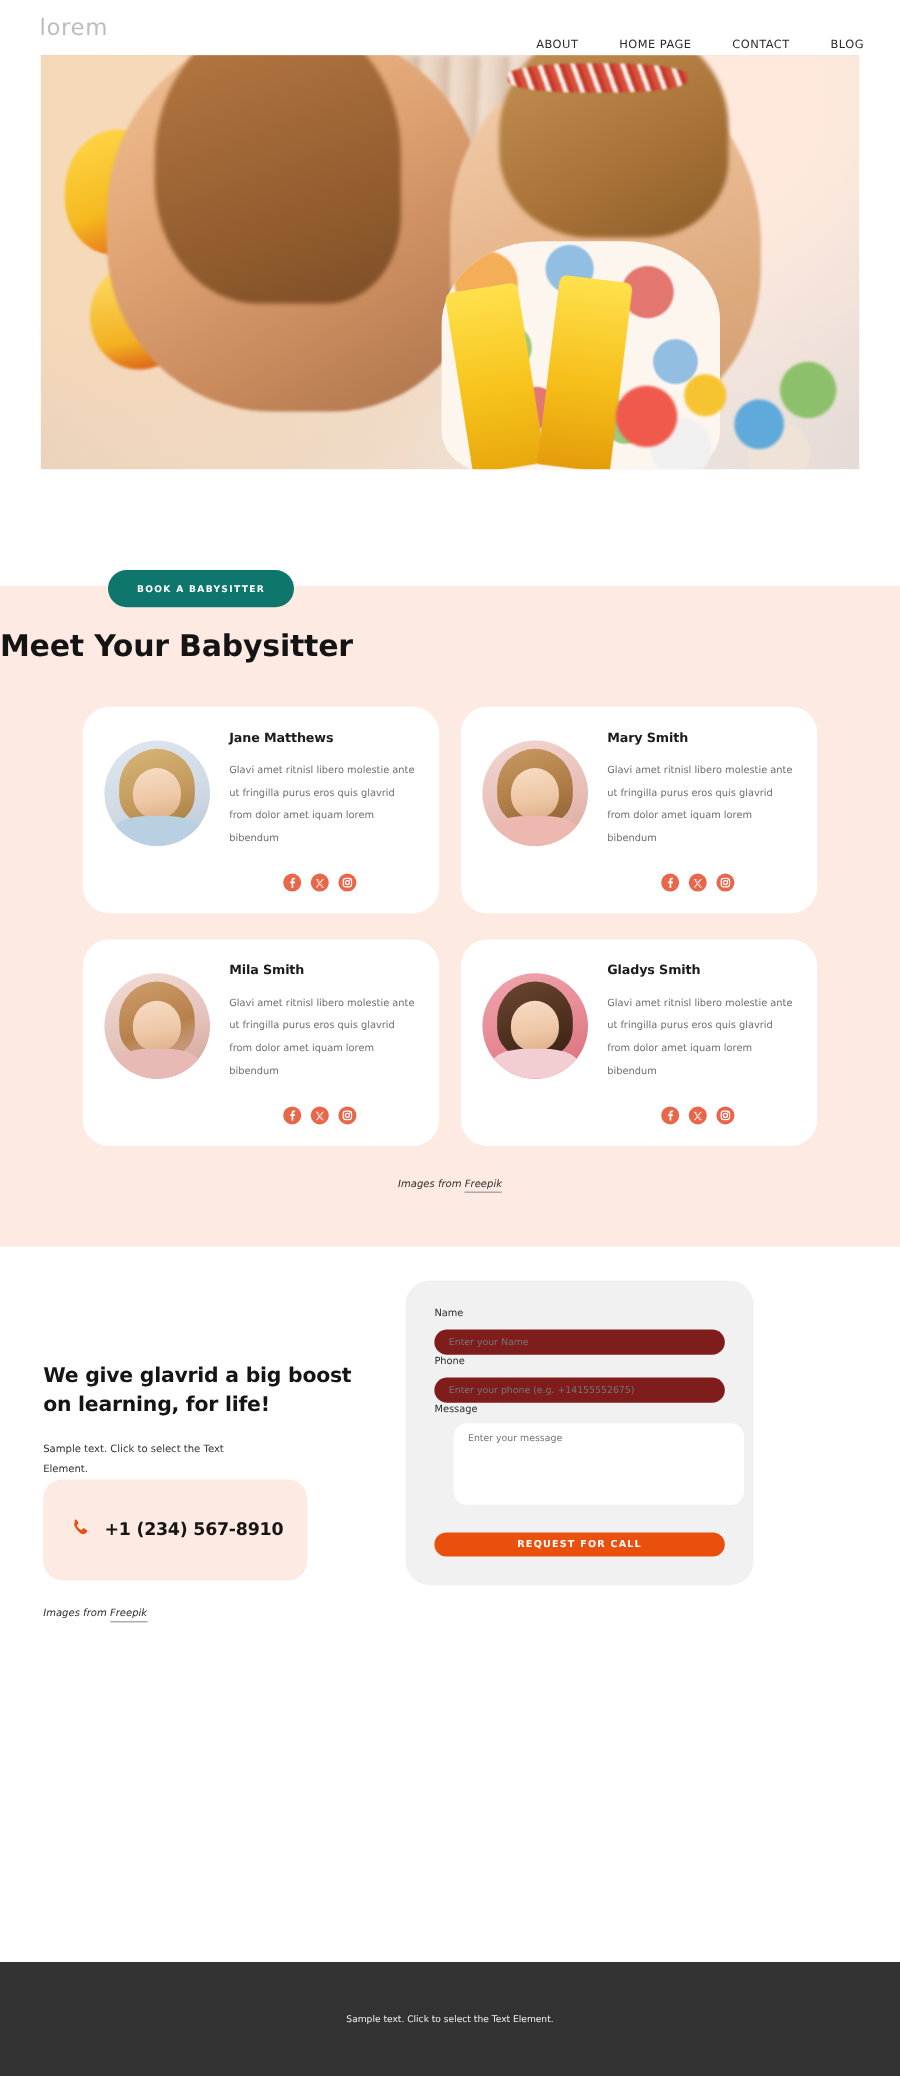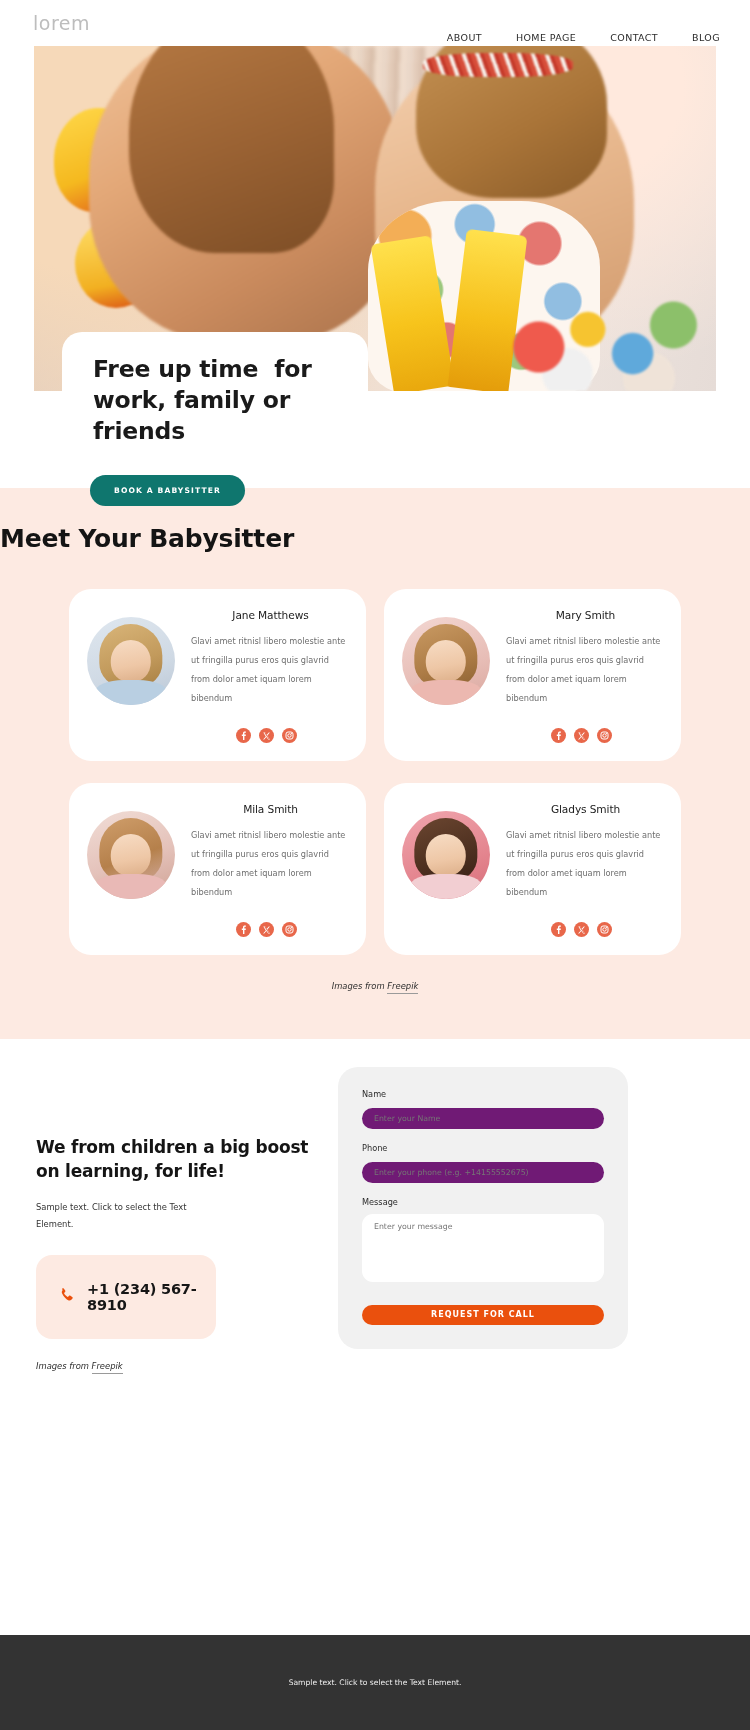--- a/index.html
+++ b/index.html
@@ -256,25 +256,24 @@
     border-radius: 40% 40% 0 0;
   }
   .av1 .av-body { background: #b9cfe2; }
   .av2 .av-body { background: #ecb8b0; }
   .av3 .av-body { background: #e9b9b6; }
   .av4 .av-body { background: #f2ced2; }
 
   .card-body { padding-left: 16px; padding-top: 2px; flex: 1; }
   .card-name {
     font-size: 10.6px;
-    font-weight: 400;
+    font-weight: 700;
     color: #1b1b1b;
     margin-bottom: 11px;
     letter-spacing: -.1px;
-    text-align: center;
   }
   .card-text {
     font-size: 8.2px;
     line-height: 19px;
     color: #6e6e6e;
     max-width: 156px;
   }
   .socials {
     position: absolute;
     left: 167px;
@@ -336,22 +335,21 @@
     letter-spacing: -.2px;
   }
   .left-sub {
     margin-top: 16px;
     font-size: 8.4px;
     line-height: 17px;
     color: #333333;
     max-width: 170px;
   }
   .phone-box {
-    margin-top: 22px;
-    width: 180px; height: 84px;
+    width: 220px; height: 84px;
     background: #fdeae2;
     border-radius: 16px;
     display: flex;
     align-items: center;
     gap: 11px;
     padding-left: 23px;
   }
   .phone-num {
     font-size: 14.5px;
     font-weight: 700;
@@ -387,41 +385,41 @@
   .flabel {
     font-size: 8.2px;
     color: #2b2b2b;
     margin-bottom: 7px;
   }
   .finput {
     width: 100%;
     height: 21px;
     border: none;
     border-radius: 11px;
-    background: #701a75;
+    background: #7f1d1d;
     padding: 0 12px;
     font-size: 7.8px;
     color: #9a9a9a;
     font-family: inherit;
     outline: none;
-    margin-bottom: 14px;
   }
   .ftext {
     width: 100%;
     height: 68px;
     border: none;
     border-radius: 11px;
     background: #ffffff;
     padding: 8px 12px;
     font-size: 7.8px;
     color: #9a9a9a;
     font-family: inherit;
     outline: none;
     resize: none;
     margin-bottom: 16px;
+    margin-left: 16px;
   }
   .fbtn {
     width: 100%;
     height: 20px;
     background: #ea500d;
     color: #ffffff;
     border: none;
     border-radius: 17px;
     font-size: 8px;
     font-weight: 700;
@@ -472,23 +470,20 @@
       <div class="ph-child-hair"></div>
       <div class="ph-band"></div>
       <div class="ph-dress"></div>
       <div class="ph-dress-dots"></div>
       <div class="ph-pencil1"></div>
       <div class="ph-pencil2"></div>
       <div class="ph-balls"></div>
     </div>
   </div>
 
-  <div class="hero-card">
-    <h1 class="hero-title">Free up time  for work, family or friends</h1>
-  </div>
 
   <button class="hero-btn">BOOK A BABYSITTER</button>
 </section>
 
 <section class="meet">
   <h2 class="meet-title">Meet Your Babysitter</h2>
 
   <div class="cards">
 
     <div class="card">
@@ -617,21 +612,21 @@
 
   </div>
 
   <div class="freepik"><span>Images from </span><u>Freepik</u></div>
 
 </section>
 
 <section class="contact">
 
   <div class="contact-left">
-    <h2 class="left-title">We from children a big boost on learning, for life!</h2>
+    <h2 class="left-title">We give glavrid a big boost on learning, for life!</h2>
     <p class="left-sub">Sample text. Click to select the Text Element.</p>
 
     <div class="phone-box">
       <span>
         <svg width="17" height="17" viewBox="0 0 17 17">
             <path d="M3.2 1.6c.5-.5 1.3-.5 1.7.1l1.3 1.8c.3.5.3 1.1-.1 1.5l-.8.8c-.2.2-.3.5-.1.8.6 1.2 1.9 2.5 3.1 3.2.3.2.6.1.8-.1l.8-.8c.4-.4 1-.4 1.5-.1l1.8 1.3c.6.4.7 1.2.1 1.7l-1 1c-.7.7-1.7.9-2.6.6C7.4 12.5 4.5 9.6 3 6.2c-.4-.9-.2-2 .5-2.7z" fill="#ea500d"></path>
           </svg>
       </span>
       <span class="phone-num">+1 (234) 567-8910</span>
     </div>

